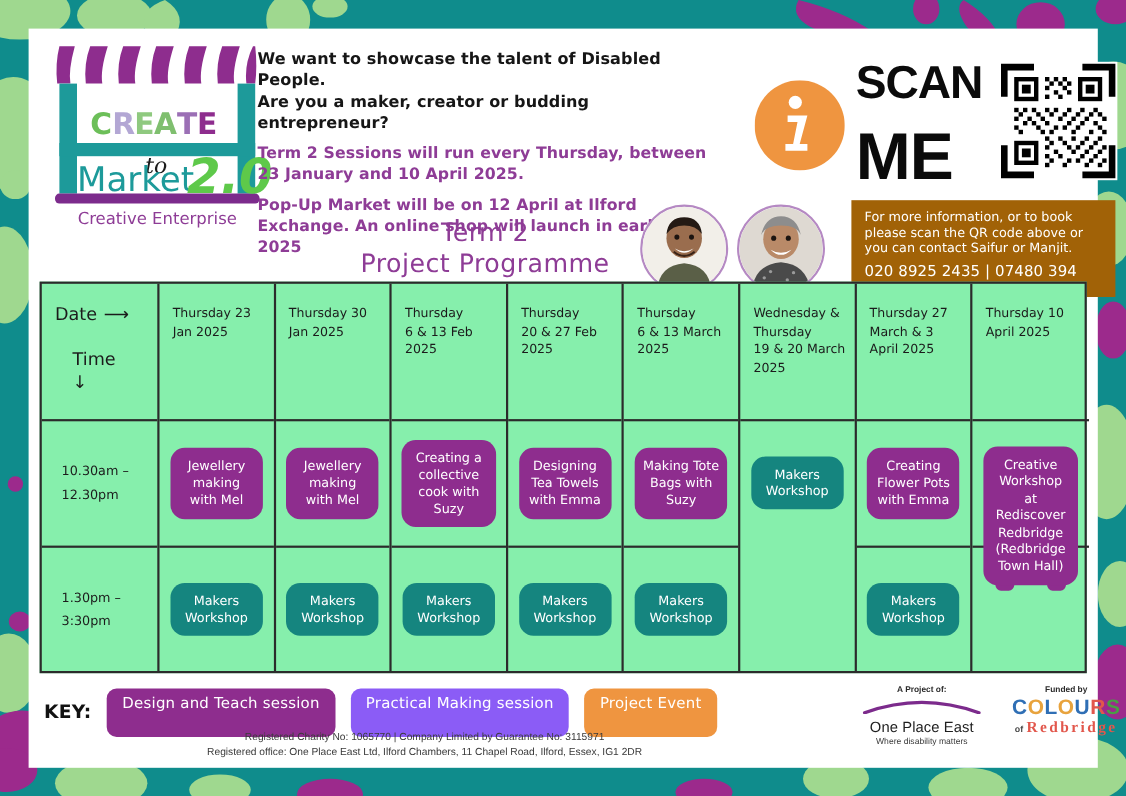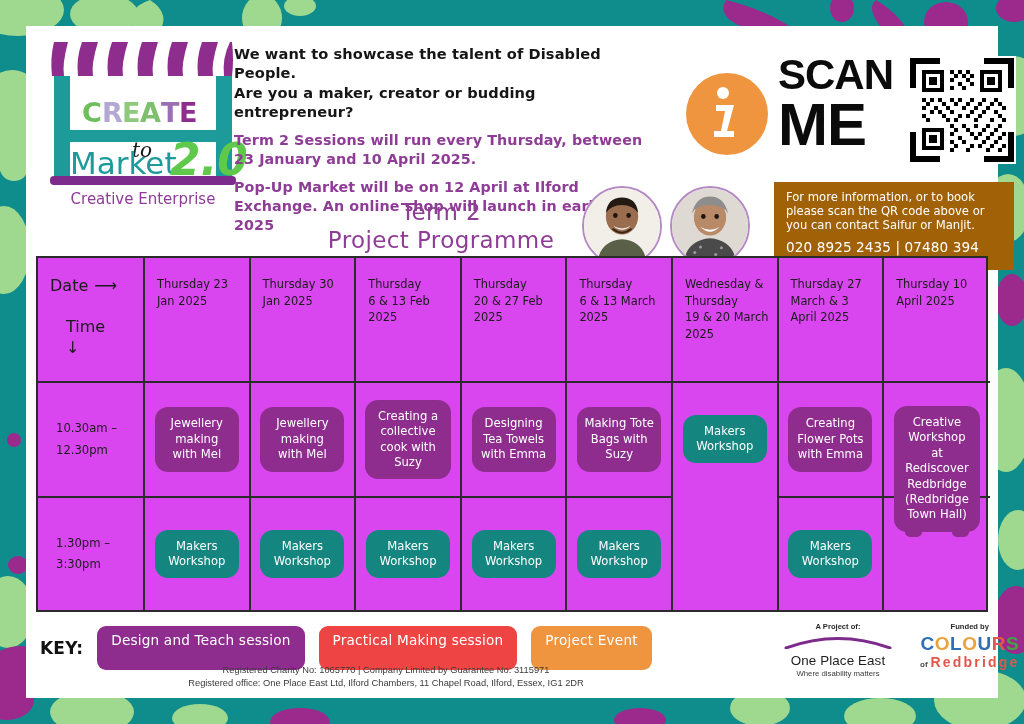--- a/index.html
+++ b/index.html
@@ -62,41 +62,41 @@
 
   
   #info-icon { position: absolute; left: 660px; top: 47px; width: 82px; height: 82px; }
   #scanme {
     position: absolute; left: 752px; top: 30px;
     font-family: "Liberation Sans", sans-serif;
     font-weight: 700; color: #0b0b0b; line-height: .92;
     letter-spacing: -1px;
   }
   #scanme .l1 { font-size: 42px; display: block; }
-  #scanme .l2 { font-size: 60px; display: block; margin-top: 2px; }
+  #scanme .l2 { font-size: 60px; display: block; margin-top: 20px; }
   #qr { position: absolute; left: 882px; top: 30px; width: 108px; height: 108px; }
 
   
   #contact-box {
     position: absolute; left: 748px; top: 156px;
     width: 240px; height: 88px;
     background: #a16207; color: #ffffff;
     padding: 8px 6px 6px 12px;
   }
   #contact-box .blurb { font-size: 11.6px; line-height: 1.22; }
   #contact-box .phones { font-size: 13.6px; margin-top: 7px; letter-spacing: .1px; }
   #contact-box .email { font-size: 13.6px; text-align: center; letter-spacing: .1px; }
 
   
   #timetable {
     position: absolute; left: 10px; top: 230px;
     width: 952px; height: 356px;
     border: 2px solid #2b2b2b;
     display: flex;
-    background: #d946ef;
+    background: #86efac;
   }
   .tt-col {
     border-right: 2px solid #2b2b2b;
     display: flex; flex-direction: column;
     position: relative;
   }
   .tt-col:last-child { border-right: none; }
   .tt-col.col-label { width: 107px; flex: none; }
   .tt-col.col-date  { width: 105.6px; flex: none; }
 
@@ -151,21 +151,21 @@
     display: flex; align-items: center; gap: 14px;
   }
   #key-label {
     font-size: 17px; font-weight: 700; color: #121212; letter-spacing: .2px;
   }
   .key-pill {
     border-radius: 9px; color: #fff; font-size: 13.6px;
     padding: 6px 14px 22px; letter-spacing: .2px;
   }
   .key-pill.purple { background: #8e2d8e; }
-  .key-pill.teal   { background: #ef4444; }
+  .key-pill.teal   { background: #8b5cf6; }
   .key-pill.orange { background: #ef9540; }
 
   
   #footer-legal {
     position: absolute; left: 0; top: 638px; width: 720px;
     text-align: center; color: #3a3a3a;
     font-family: "Liberation Sans", sans-serif;
     font-size: 9.3px; line-height: 1.45;
   }
 
@@ -178,21 +178,21 @@
   .ope-name {
     font-family: "Liberation Sans", sans-serif;
     font-size: 13.4px; color: #1e1e1e; letter-spacing: .1px;
   }
   .ope-tag {
     font-family: "Liberation Sans", sans-serif;
     font-size: 7.8px; color: #3a3a3a; margin-top: 1px;
   }
   .colours-word { font-family: "Liberation Sans", sans-serif; font-weight: 800;
     font-size: 19px; letter-spacing: .5px; line-height: 1; }
-  .redbridge-word { font-family: Liberation Sans, sans-serif; font-weight: 700;
+  .redbridge-word { font-family: Liberation Serif, serif; font-weight: 700;
     font-size: 14px; color: #e2574c; letter-spacing: 2.2px; line-height: 1; margin-top: 2px; }
   .of-word { font-family: "Liberation Sans", sans-serif; font-size: 8px;
     color: #4a4a4a; font-weight: 700; }
 </style>
 </head>
 <body>
 
 <svg id="bg-decor" viewBox="0 0 1024 724" xmlns="http://www.w3.org/2000/svg" aria-hidden="true">
   <rect x="0" y="0" width="1024" height="724" fill="#0f8c8c"></rect>
 

